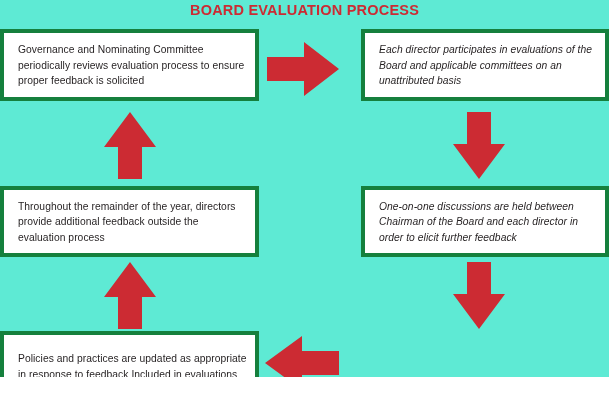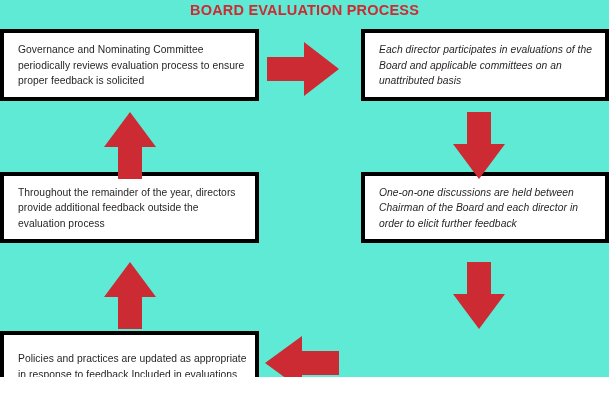--- a/index.html
+++ b/index.html
@@ -28,40 +28,40 @@
     font-size: 14.5px;
     font-weight: bold;
     letter-spacing: 0.2px;
     color: #cc2b33;
   }
 
   
   .pbox {
     position: absolute;
     box-sizing: border-box;
-    border: 4px solid #000000;
+    border: 4px solid #15803d;
     background: #ffffff;
   }
   .pbox-text {
     position: absolute;
     left: 14px;
     right: 8px;
     top: 50%;
     transform: translateY(-50%);
     font-size: 10.3px;
     line-height: 15.5px;
     color: #231f20;
     letter-spacing: 0.05px;
   }
 
   
   .col-left  { left: 0px;   width: 259px; }
   .col-right { left: 361px; width: 248px; font-style: italic; }
   .row-1 { top: 29px;  height: 72px; }
-  .row-2 { top: 172px; height: 71px; padding-left: 11px; }
+  .row-2 { top: 186px; height: 71px; padding-left: 11px; }
   .row-3 { top: 331px; height: 70px; }
 
   
   .arrow {
     position: absolute;
     display: block;
   }
   .arrow svg { display: block; }
 
   .arrow-right-top  { left: 267px; top: 42px; }

